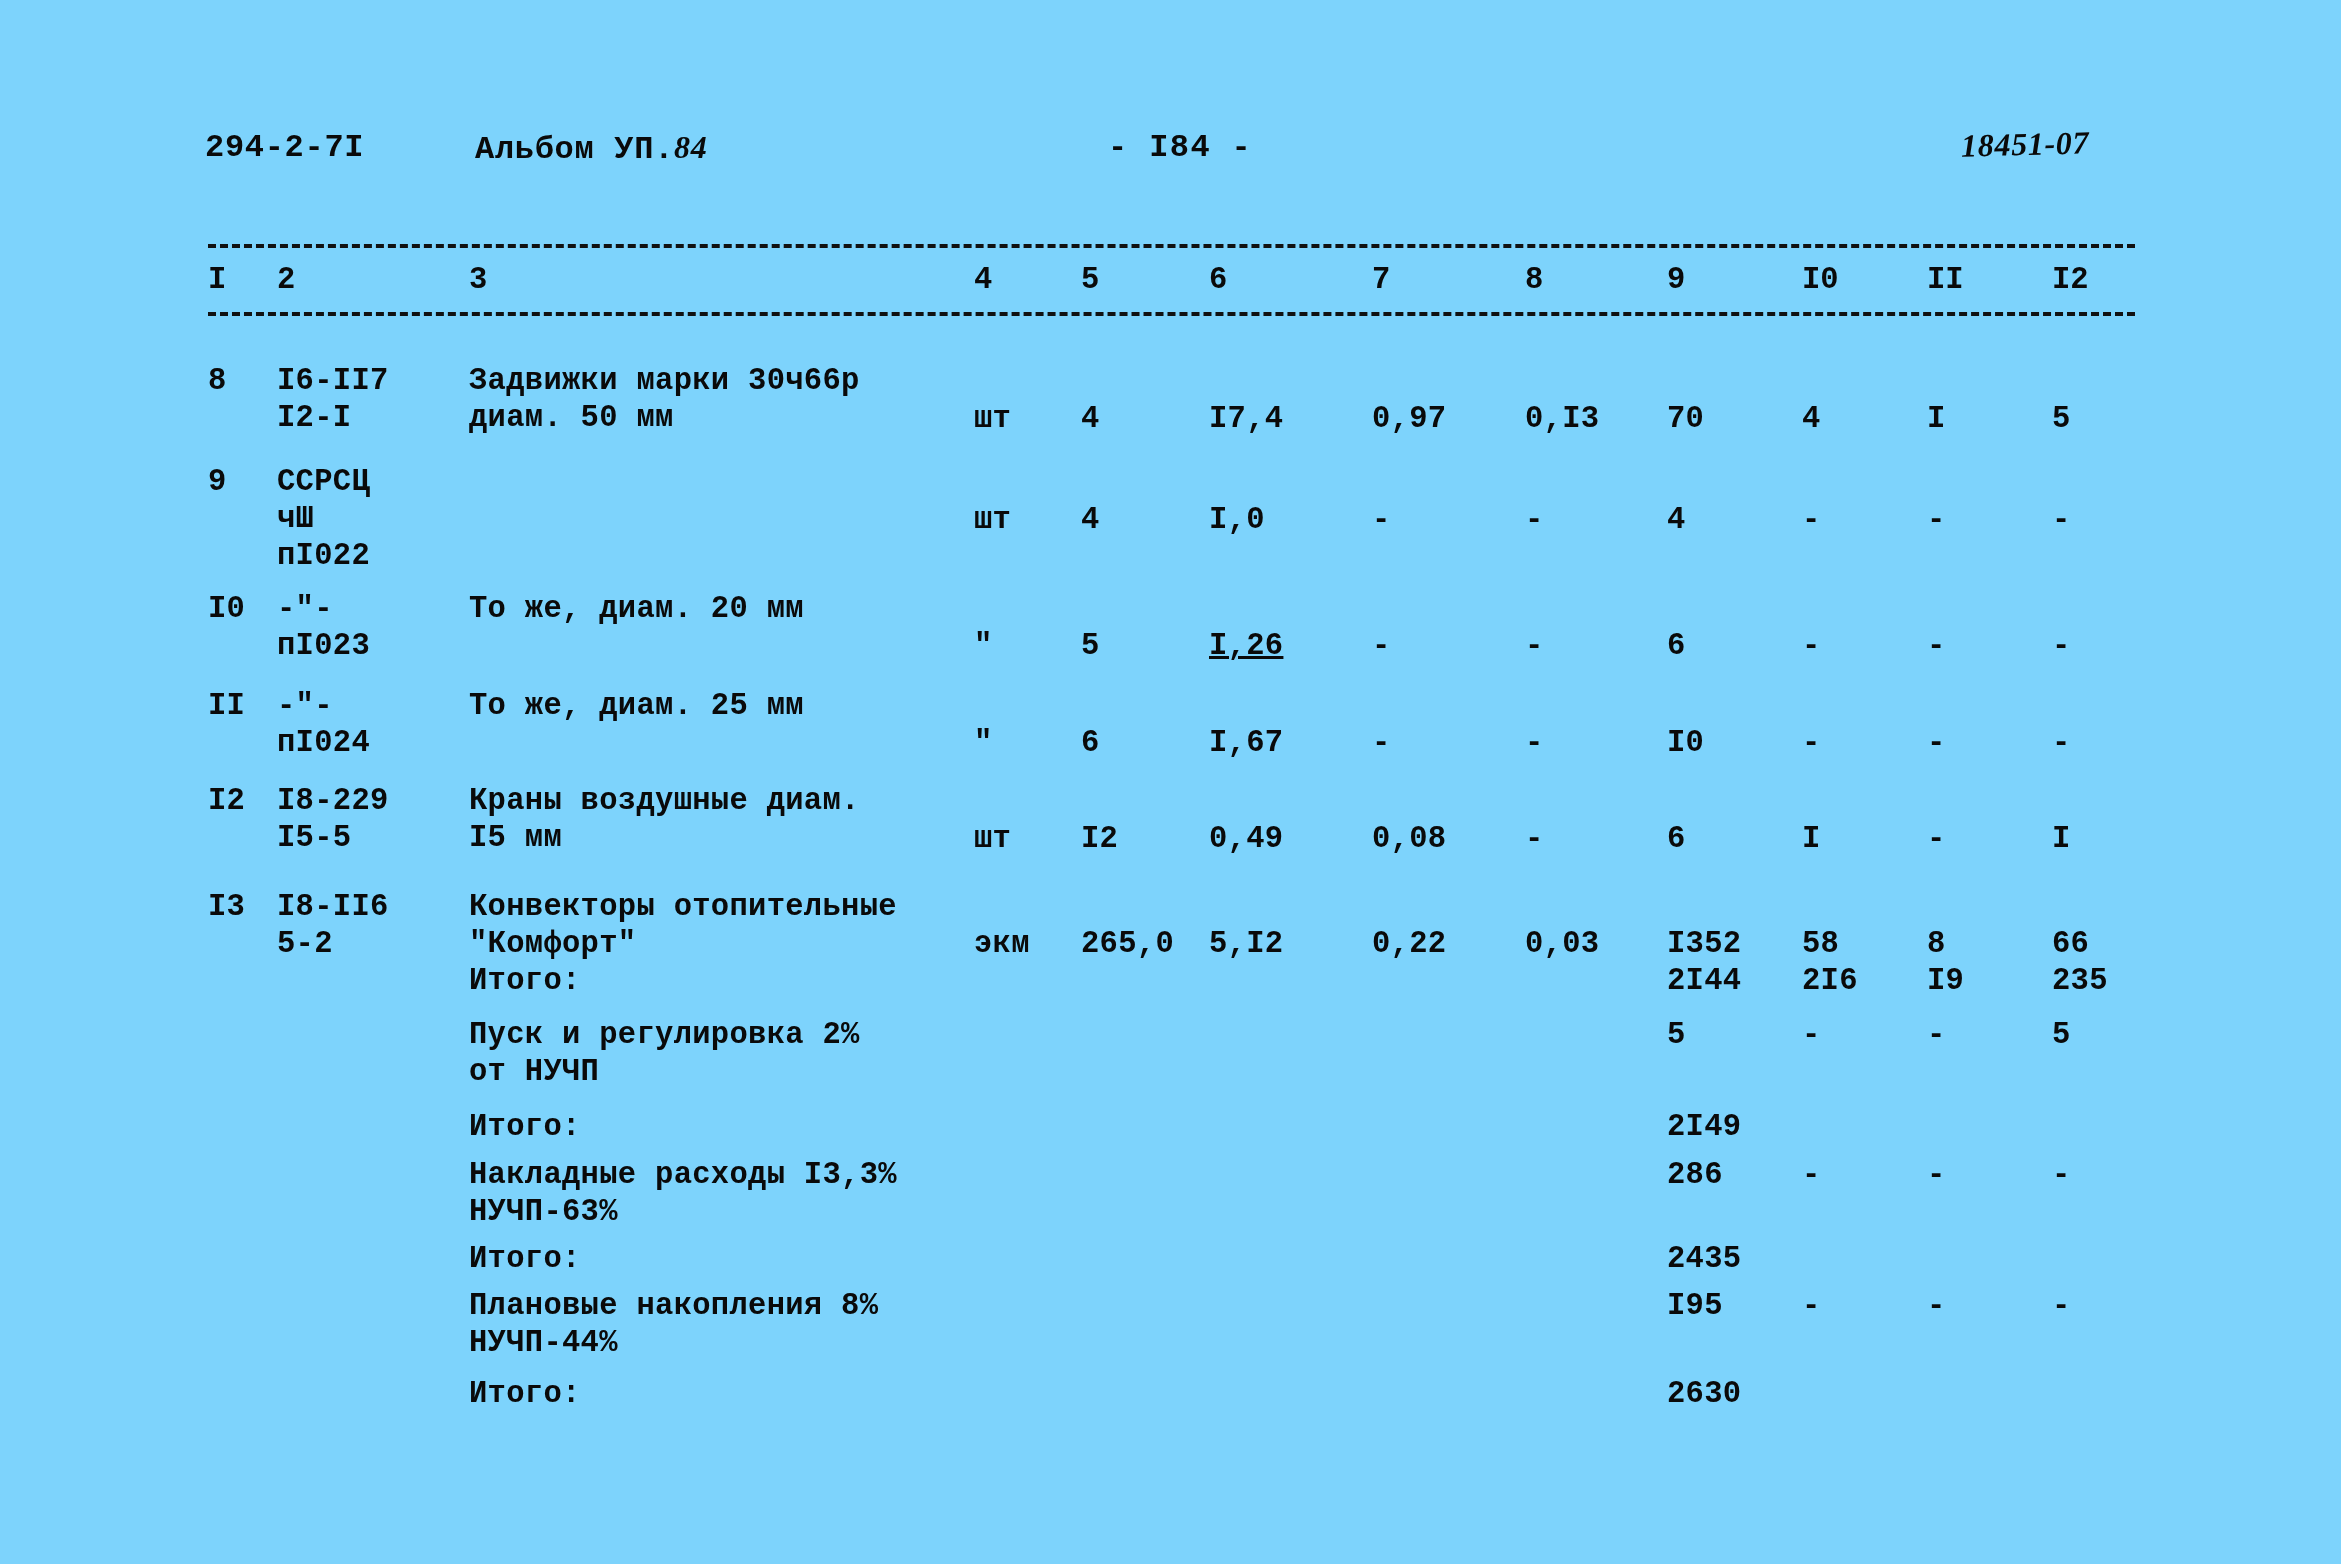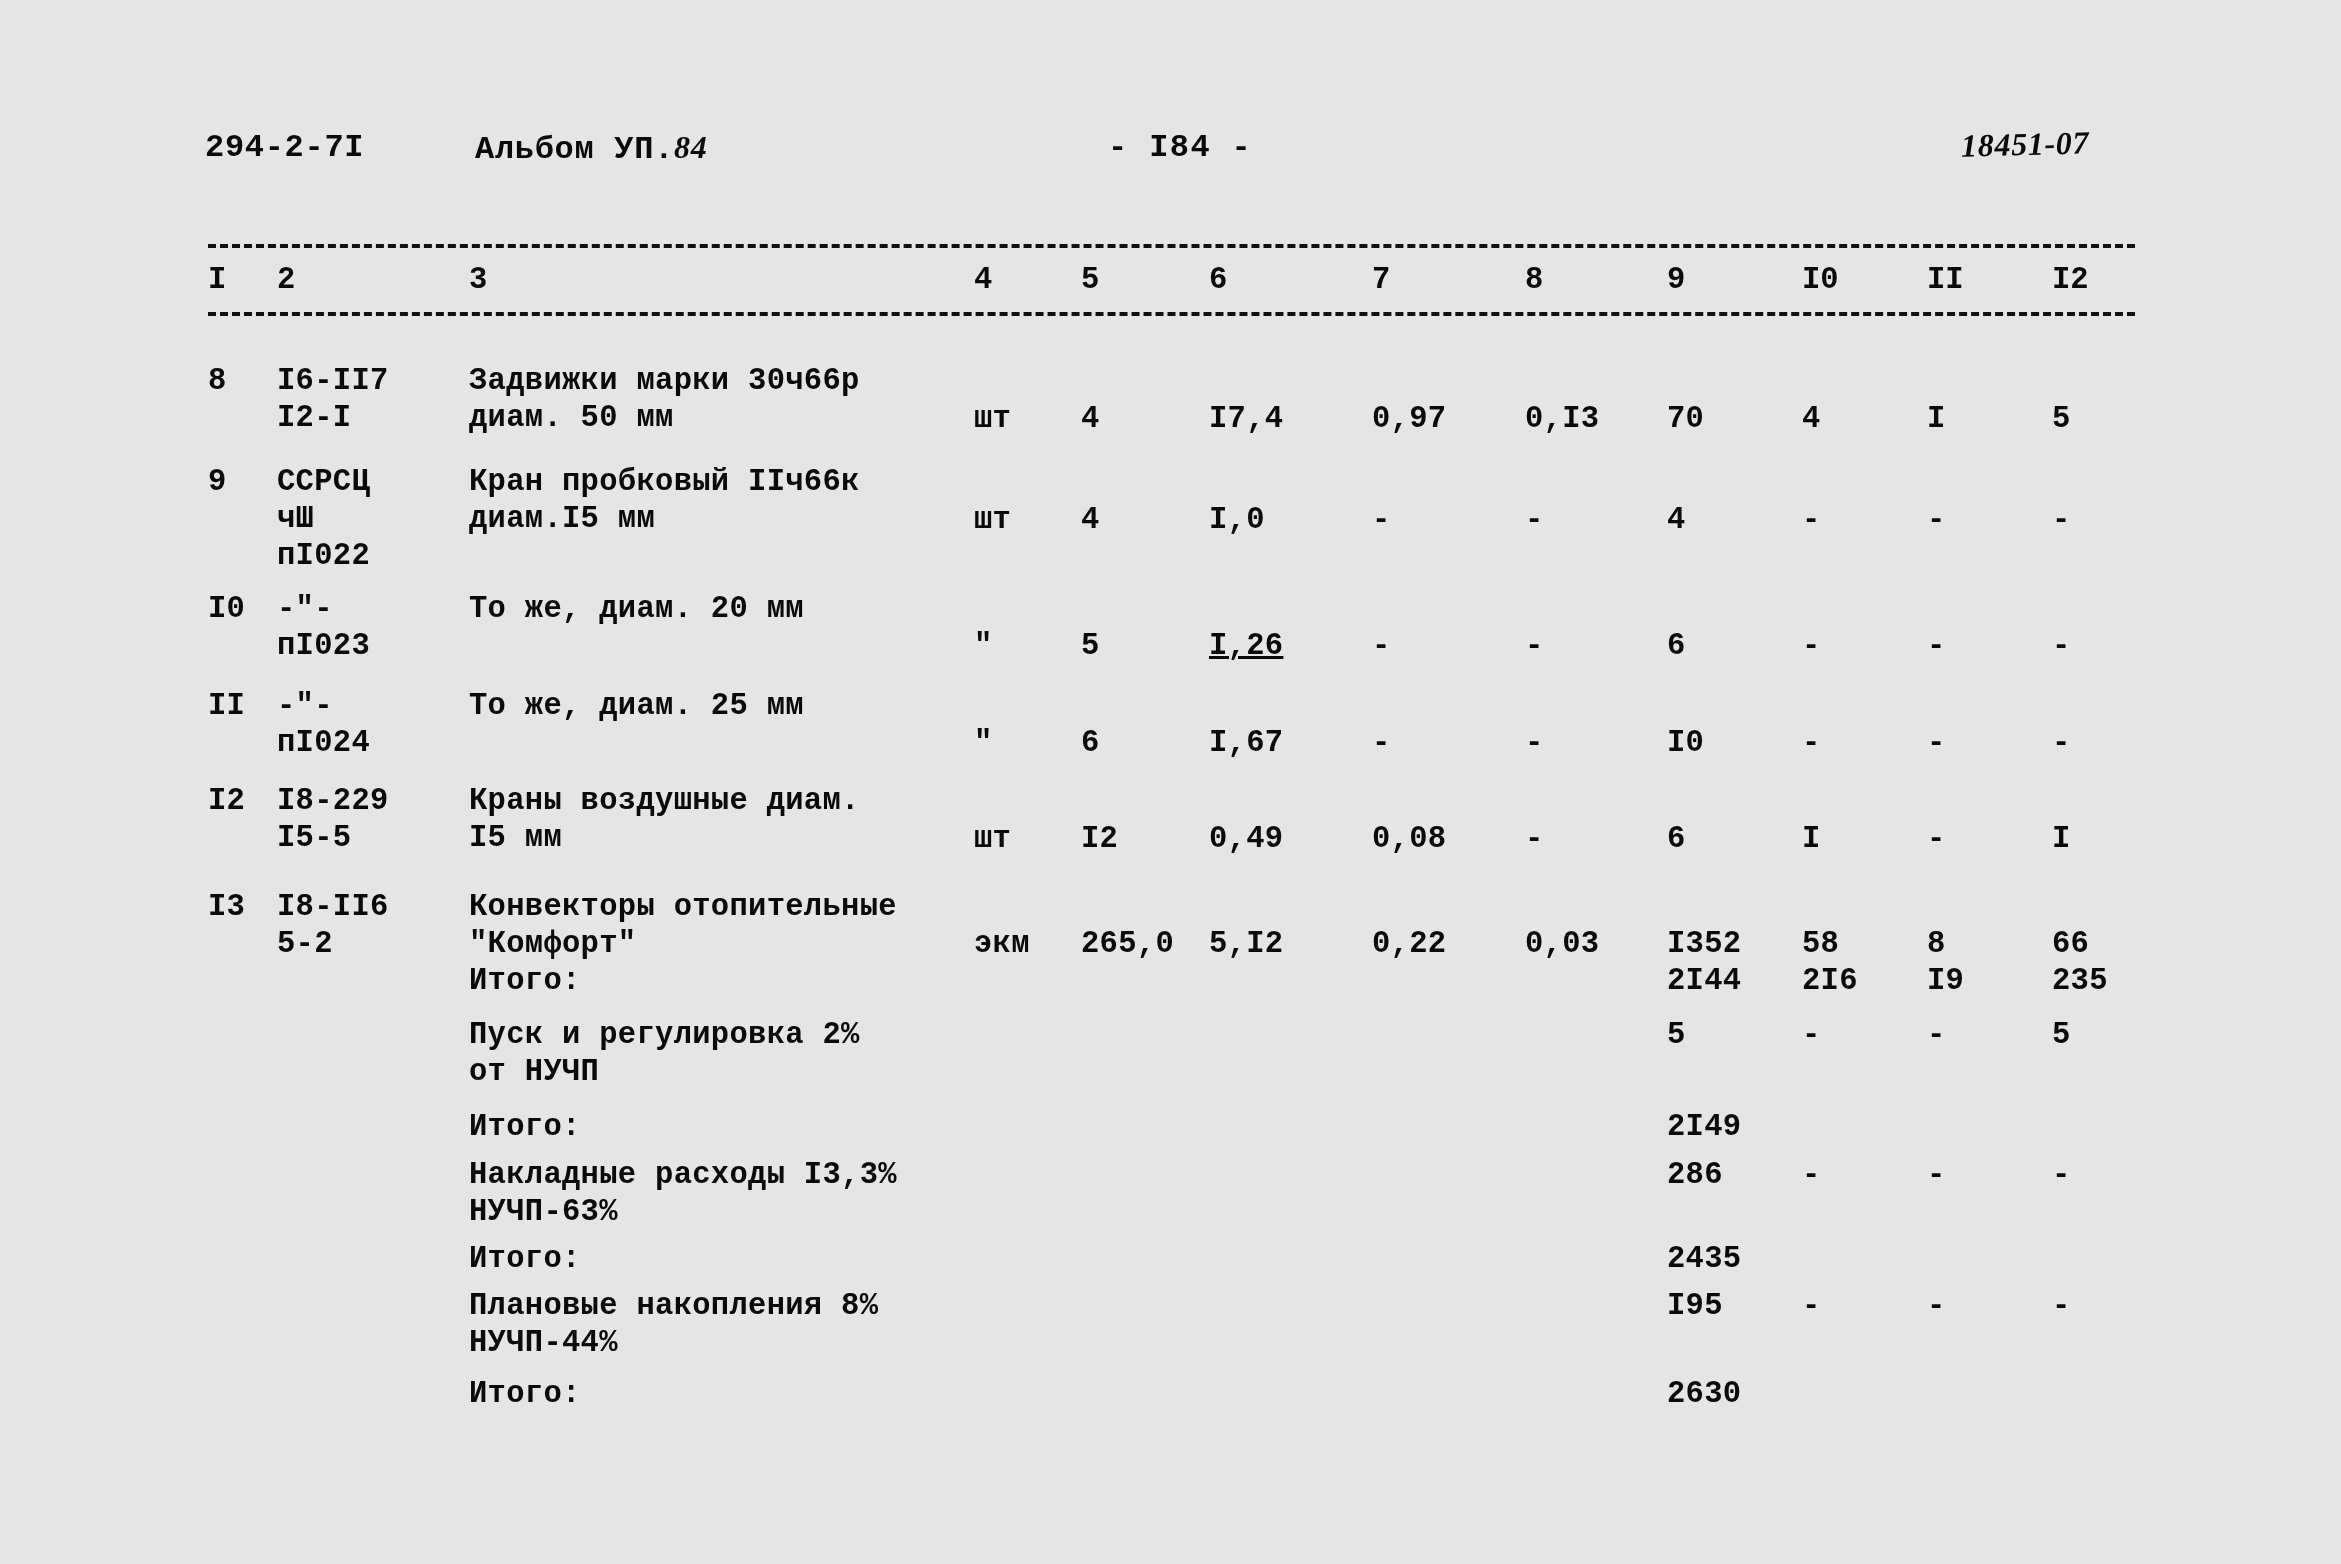--- a/index.html
+++ b/index.html
@@ -13,21 +13,21 @@
     height: 1564px;
     position: relative;
     font-family: "Liberation Mono", "DejaVu Sans Mono", monospace;
     color: #0a0a0a;
     overflow: hidden;
   }
 
   .page {
     position: absolute;
     inset: 0;
-    background: #e5e5e5;
+    background: #7dd3fc;
   }
 
   
   .doc-header {
     position: absolute;
     top: 129px;
     left: 0;
     width: 2342px;
     height: 49px;
   }
@@ -177,22 +177,20 @@
       <div class="cell num" style="left: 1372px; top: 401px;">0,97</div>
       <div class="cell num" style="left: 1525px; top: 401px;">0,I3</div>
       <div class="cell num" style="left: 1667px; top: 401px;">70</div>
       <div class="cell num" style="left: 1802px; top: 401px;">4</div>
       <div class="cell num" style="left: 1927px; top: 401px;">I</div>
       <div class="cell num" style="left: 2052px; top: 401px;">5</div>
       <div class="cell " style="left: 208px; top: 464px;">9</div>
       <div class="cell " style="left: 277px; top: 464px;">ССРСЦ
 чШ
 пI022</div>
-      <div class="cell " style="left: 469px; top: 464px;">Кран пробковый IIч66к
-диам.I5 мм</div>
       <div class="cell num" style="left: 974px; top: 502px;">шт</div>
       <div class="cell num" style="left: 1081px; top: 502px;">4</div>
       <div class="cell num" style="left: 1209px; top: 502px;">I,0</div>
       <div class="cell num" style="left: 1372px; top: 502px;">-</div>
       <div class="cell num" style="left: 1525px; top: 502px;">-</div>
       <div class="cell num" style="left: 1667px; top: 502px;">4</div>
       <div class="cell num" style="left: 1802px; top: 502px;">-</div>
       <div class="cell num" style="left: 1927px; top: 502px;">-</div>
       <div class="cell num" style="left: 2052px; top: 502px;">-</div>
       <div class="cell " style="left: 208px; top: 591px;">I0</div>

